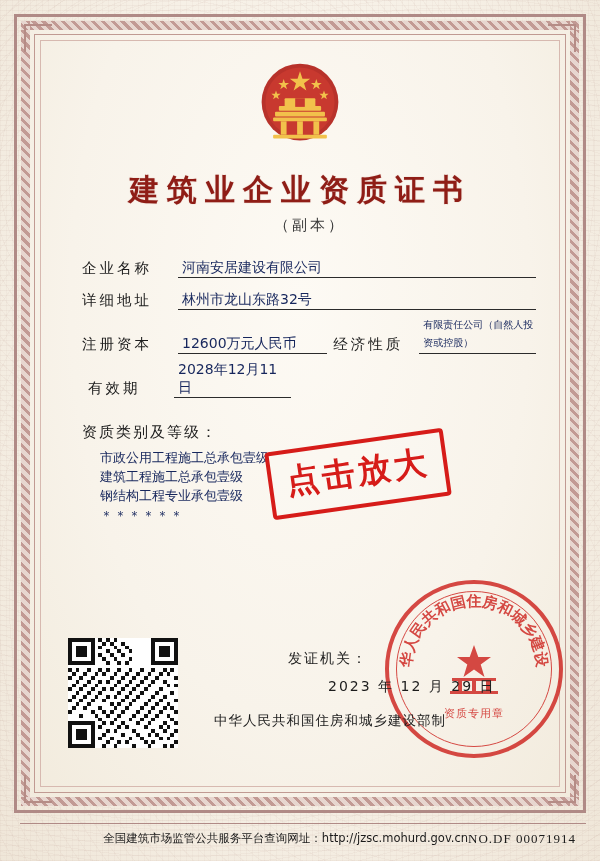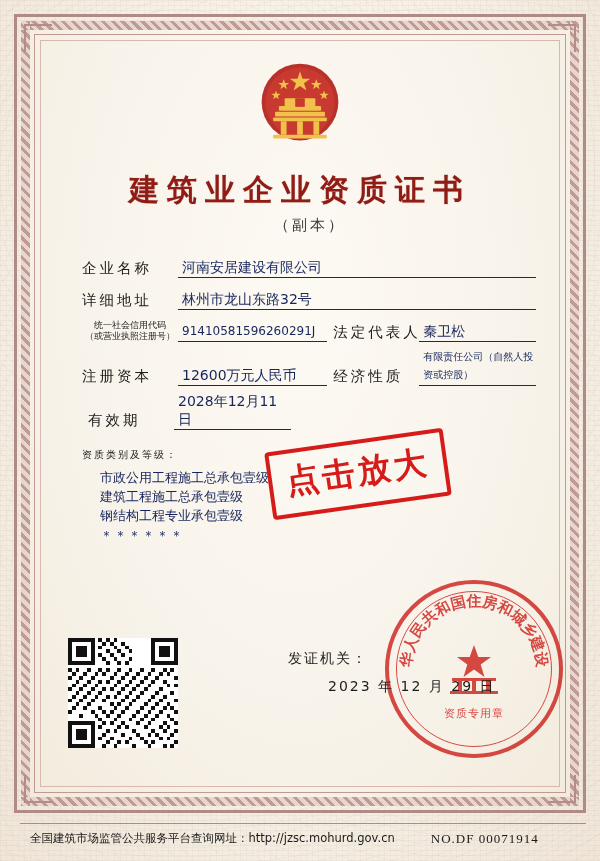--- a/index.html
+++ b/index.html
@@ -157,24 +157,24 @@
   }
   .val.small {
     font-size: 12px;
   }
   .val.tiny {
     font-size: 10px;
   }
 
   .qual-title {
     font-family: "DejaVu Sans", sans-serif;
-    font-size: 10px;
+    font-size: 15px;
     color: #1c1c1c;
     letter-spacing: 2px;
-    margin-top: 18px;
+    margin-top: 25px;
   }
   .qual-list {
     margin-top: 6px;
     padding-left: 18px;
   }
   .qual-item {
     font-family: "DejaVu Sans", sans-serif;
     font-size: 13px;
     color: #16265c;
     line-height: 19px;
@@ -283,24 +283,23 @@
   
   .bottom-strip {
     position: absolute;
     left: 20px;
     right: 14px;
     bottom: 8px;
     height: 30px;
     border-top: 1px solid #b08a86;
     display: flex;
     align-items: center;
-    justify-content: flex-start;
+    justify-content: flex-end;
     padding: 0 10px;
     box-sizing: border-box;
-    gap: 36px;
   }
   .strip-left {
     font-family: "DejaVu Sans", sans-serif;
     font-size: 11.5px;
     color: #1b1b1b;
   }
   .strip-right {
     font-family: "Liberation Serif", serif;
     font-size: 13px;
     color: #1b1b1b;
@@ -373,33 +372,20 @@
       <div class="row">
         <div class="lbl w1">企业名称</div>
         <div class="val navy">河南安居建设有限公司</div>
       </div>
 
       <div class="row">
         <div class="lbl w1">详细地址</div>
         <div class="val navy">林州市龙山东路32号</div>
       </div>
 
-      <div class="row">
-        <div class="half-left">
-          <div class="lbl small2">
-            <div>统一社会信用代码</div>
-            <div>（或营业执照注册号）</div>
-          </div>
-          <div class="val small navy">91410581596260291J</div>
-        </div>
-        <div class="half-right">
-          <div class="lbl" style="width:86px">法定代表人</div>
-          <div class="val navy">秦卫松</div>
-        </div>
-      </div>
 
       <div class="row">
         <div class="half-left">
           <div class="lbl w1">注册资本</div>
           <div class="val navy">12600万元人民币</div>
         </div>
         <div class="half-right">
           <div class="lbl" style="width:86px">经济性质</div>
           <div class="val tiny navy">有限责任公司（自然人投资或控股）</div>
         </div>
@@ -651,19 +637,20 @@
             <rect x="17" y="28" width="1" height="1"></rect>
           <rect x="21" y="28" width="1" height="1"></rect>
             <rect x="25" y="28" width="1" height="1"></rect>
             <rect x="27" y="28" width="1" height="1"></rect>
         </g>
       </svg>
     </div>
 
     <div class="issue-line">发证机关：</div>
     <div class="issue-date">2023 年 12 月 29 日</div>
+    <div class="footer-org">中华人民共和国住房和城乡建设部制</div>
   </div>
 
   <div class="bottom-strip">
     <div class="strip-left">全国建筑市场监管公共服务平台查询网址：http://jzsc.mohurd.gov.cn</div>
     <div class="strip-right">NO.DF  00071914</div>
   </div>
 </div>
 
 </body></html>

